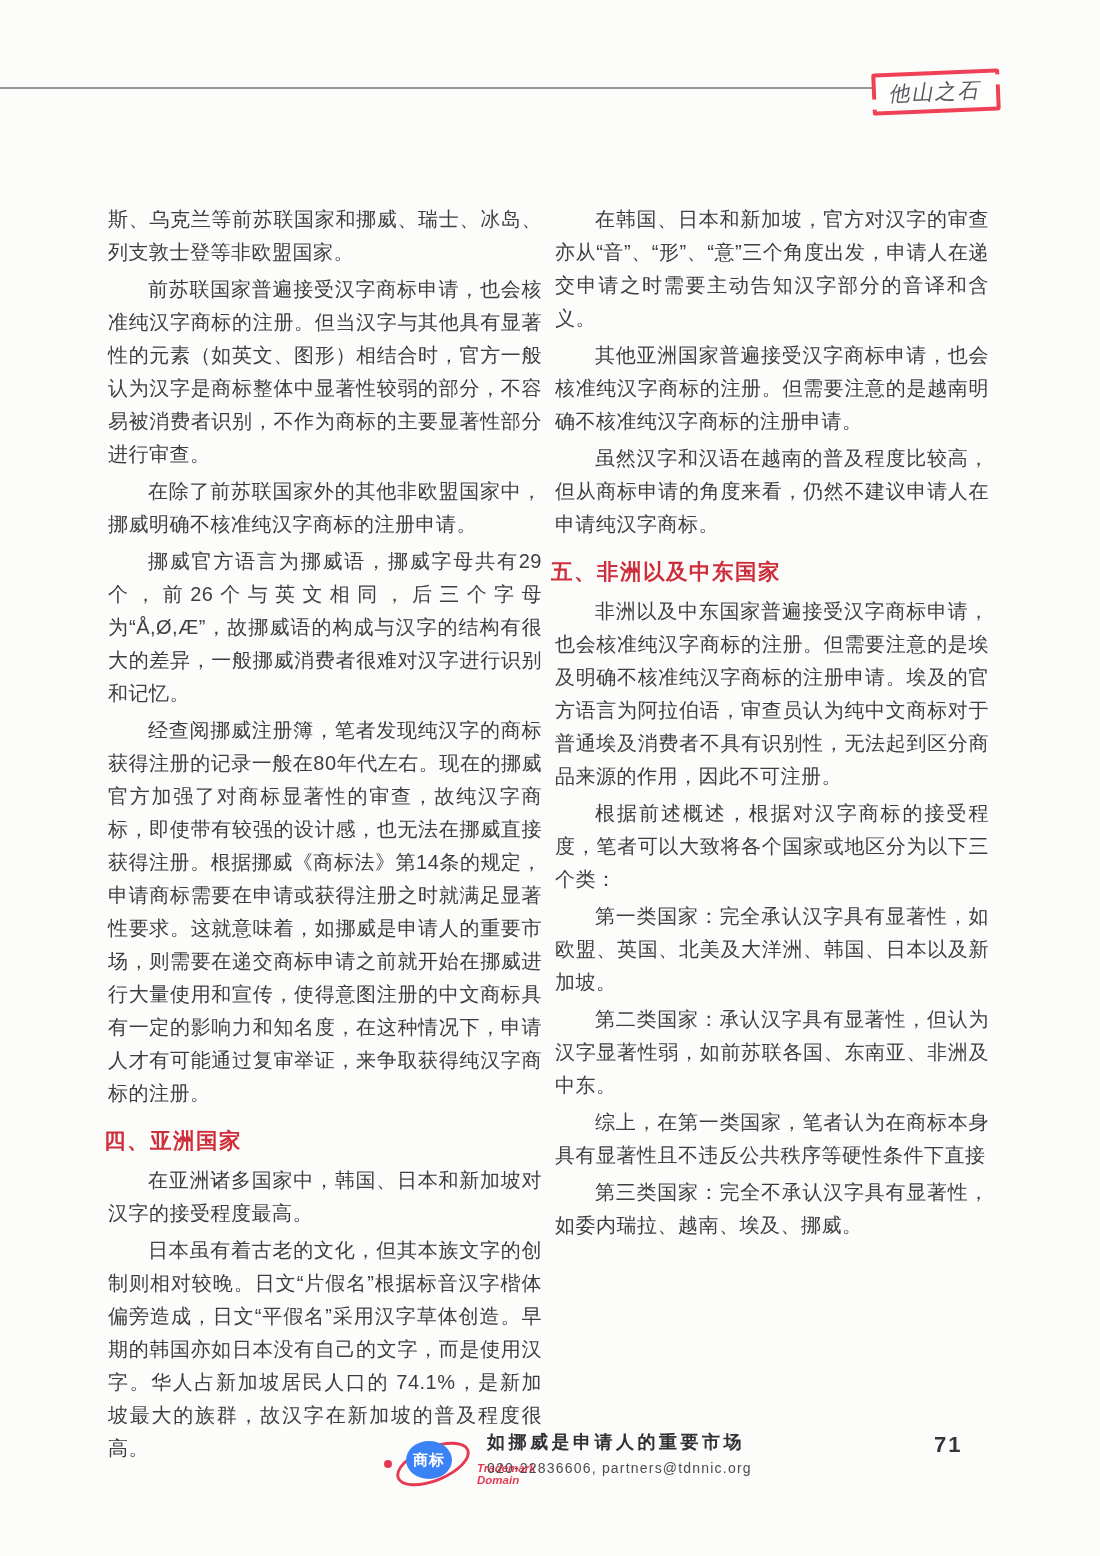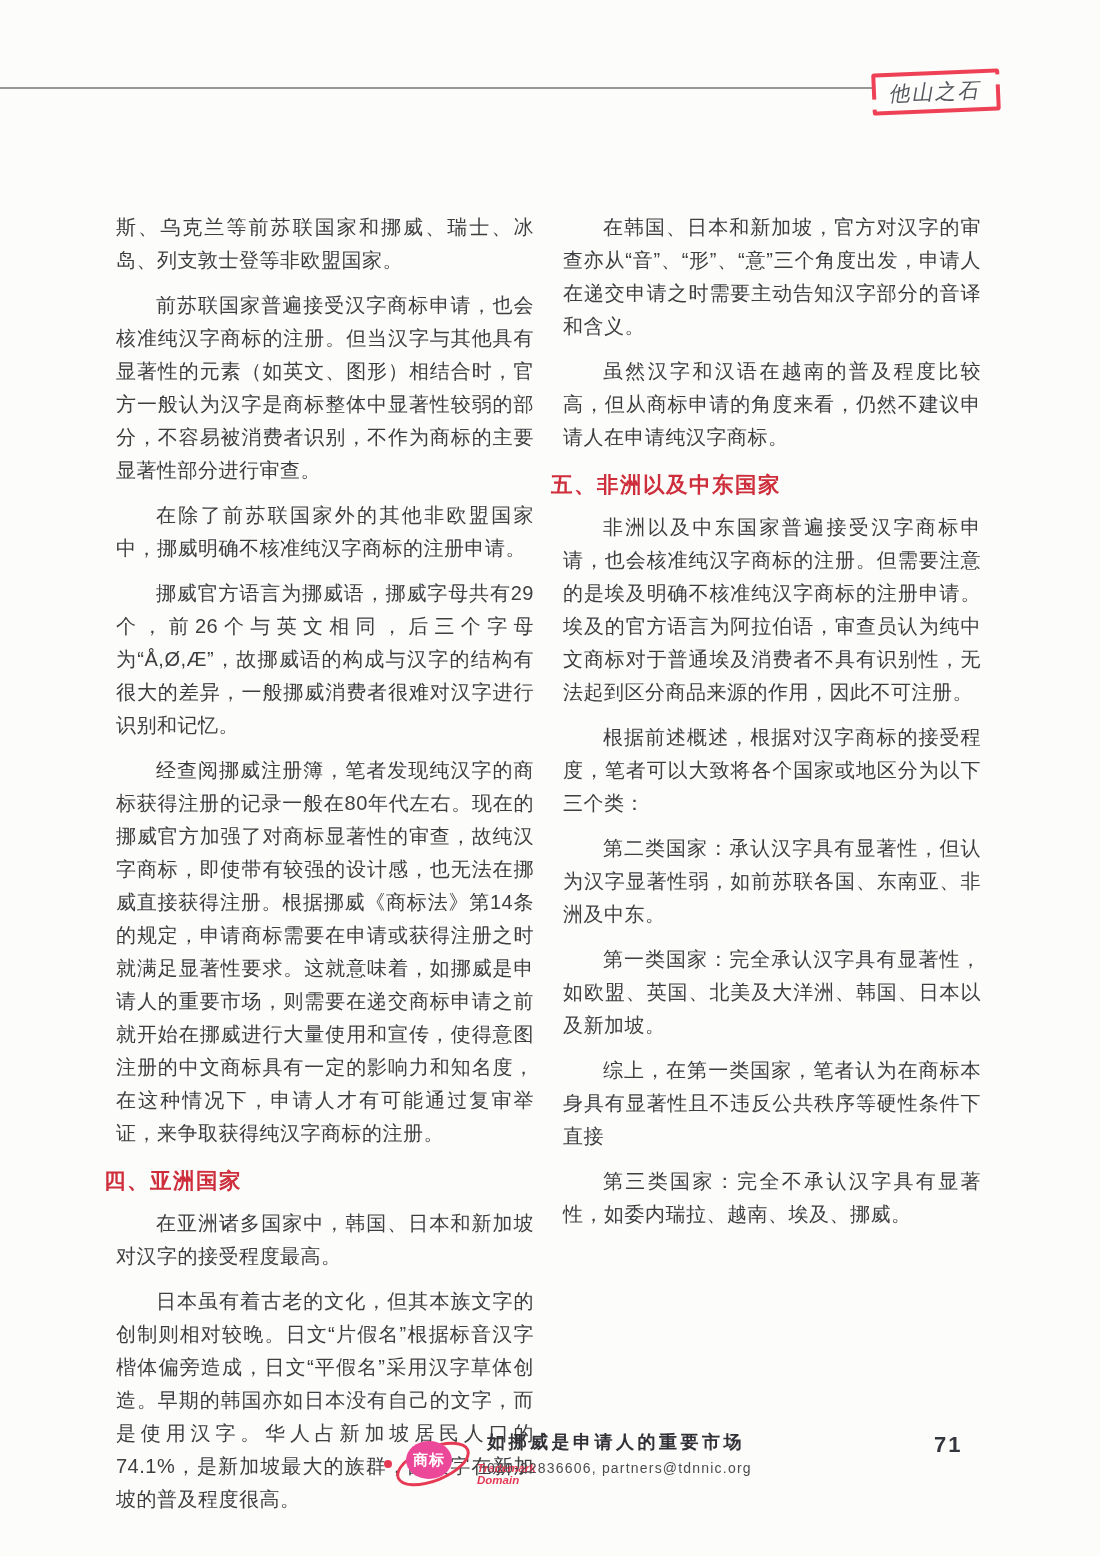--- a/index.html
+++ b/index.html
@@ -42,21 +42,21 @@
     white-space:nowrap;
   }
   
   .col{
     position:absolute;top:199px;width:442px;
     color:#3e3e41;
   }
   .col-left{left:104px;}
   .col-right{left:551px;}
   .col p{
-    margin:12px;
+    margin:4px;
     font-size:20px;
     line-height:33px;
     text-align:justify;
     letter-spacing:0.5px;
   }
   .col p.indent{text-indent:2em;}
   .col h3{
     margin:16px 0 9px 0;
     font-size:21.5px;
     font-weight:bold;
@@ -68,21 +68,21 @@
   .logo{
     position:absolute;left:392px;top:12px;width:92px;height:62px;
   }
   .logo .orbit{
     position:absolute;left:2px;top:14px;width:72px;height:30px;
     border:3px solid #e63a54;border-radius:50%;
     transform:rotate(-22deg);
   }
   .logo .core{
     position:absolute;left:14px;top:9px;width:46px;height:38px;
-    background:#ec4899;border-radius:50%;
+    background:#3b82f6;border-radius:50%;
     display:flex;align-items:center;justify-content:center;
   }
   .logo .core span{
     color:#fff;font-size:15px;font-weight:bold;letter-spacing:1px;
   }
   .logo .dot{
     position:absolute;left:-8px;top:28px;width:8px;height:8px;
     background:#e63a54;border-radius:50%;
   }
   .logo .en{
@@ -122,26 +122,27 @@
       <p class="indent">前苏联国家普遍接受汉字商标申请，也会核准纯汉字商标的注册。但当汉字与其他具有显著性的元素（如英文、图形）相结合时，官方一般认为汉字是商标整体中显著性较弱的部分，不容易被消费者识别，不作为商标的主要显著性部分进行审查。</p>
       <p class="indent">在除了前苏联国家外的其他非欧盟国家中，挪威明确不核准纯汉字商标的注册申请。</p>
       <p class="indent">挪威官方语言为挪威语，挪威字母共有29个，前26个与英文相同，后三个字母为“Å,Ø,Æ”，故挪威语的构成与汉字的结构有很大的差异，一般挪威消费者很难对汉字进行识别和记忆。</p>
       <p class="indent">经查阅挪威注册簿，笔者发现纯汉字的商标获得注册的记录一般在80年代左右。现在的挪威官方加强了对商标显著性的审查，故纯汉字商标，即使带有较强的设计感，也无法在挪威直接获得注册。根据挪威《商标法》第14条的规定，申请商标需要在申请或获得注册之时就满足显著性要求。这就意味着，如挪威是申请人的重要市场，则需要在递交商标申请之前就开始在挪威进行大量使用和宣传，使得意图注册的中文商标具有一定的影响力和知名度，在这种情况下，申请人才有可能通过复审举证，来争取获得纯汉字商标的注册。</p>
       <h3>四、亚洲国家</h3>
       <p class="indent">在亚洲诸多国家中，韩国、日本和新加坡对汉字的接受程度最高。</p>
       <p class="indent">日本虽有着古老的文化，但其本族文字的创制则相对较晚。日文“片假名”根据标音汉字楷体偏旁造成，日文“平假名”采用汉字草体创造。早期的韩国亦如日本没有自己的文字，而是使用汉字。华人占新加坡居民人口的 74.1%，是新加坡最大的族群，故汉字在新加坡的普及程度很高。</p>
     </div>
   <div class="col col-right">
       <p class="indent">在韩国、日本和新加坡，官方对汉字的审查亦从“音”、“形”、“意”三个角度出发，申请人在递交申请之时需要主动告知汉字部分的音译和含义。</p>
+      <p class="indent">其他亚洲国家普遍接受汉字商标申请，也会核准纯汉字商标的注册。但需要注意的是越南明确不核准纯汉字商标的注册申请。</p>
       <p class="indent">虽然汉字和汉语在越南的普及程度比较高，但从商标申请的角度来看，仍然不建议申请人在申请纯汉字商标。</p>
       <h3>五、非洲以及中东国家</h3>
       <p class="indent">非洲以及中东国家普遍接受汉字商标申请，也会核准纯汉字商标的注册。但需要注意的是埃及明确不核准纯汉字商标的注册申请。埃及的官方语言为阿拉伯语，审查员认为纯中文商标对于普通埃及消费者不具有识别性，无法起到区分商品来源的作用，因此不可注册。</p>
       <p class="indent">根据前述概述，根据对汉字商标的接受程度，笔者可以大致将各个国家或地区分为以下三个类：</p>
+      <p class="indent">第一类国家：完全承认汉字具有显著性，如欧盟、英国、北美及大洋洲、韩国、日本以及新加坡。</p>
       <p class="indent">第二类国家：承认汉字具有显著性，但认为汉字显著性弱，如前苏联各国、东南亚、非洲及中东。</p>
-      <p class="indent">第一类国家：完全承认汉字具有显著性，如欧盟、英国、北美及大洋洲、韩国、日本以及新加坡。</p>
       <p class="indent">综上，在第一类国家，笔者认为在商标本身具有显著性且不违反公共秩序等硬性条件下直接</p>
       <p class="indent">第三类国家：完全不承认汉字具有显著性，如委内瑞拉、越南、埃及、挪威。</p>
     </div>
 
   <div class="footer">
     <div class="logo">
       <div class="orbit"></div>
       <div class="core">
         <span>商标</span>
       </div>

